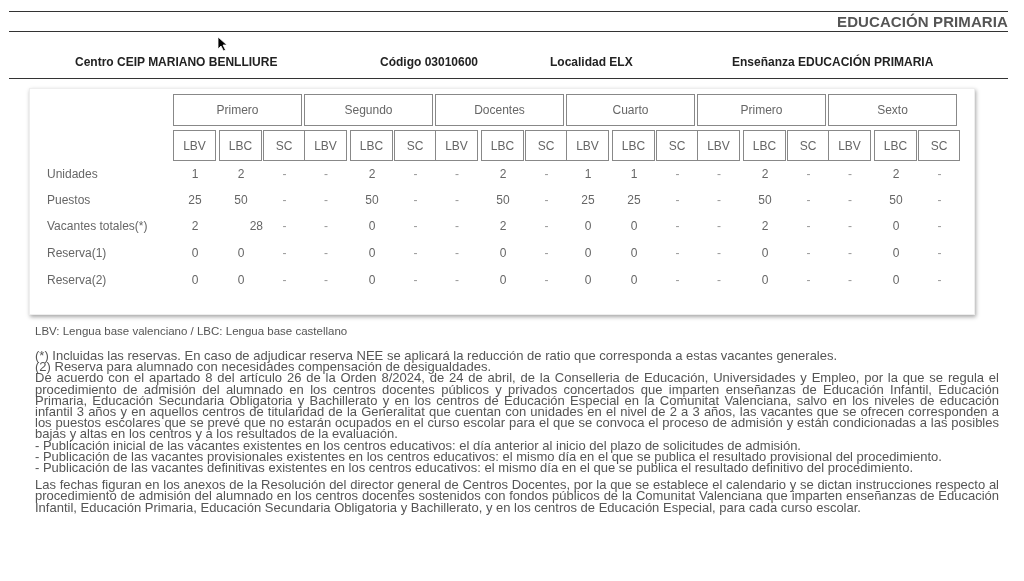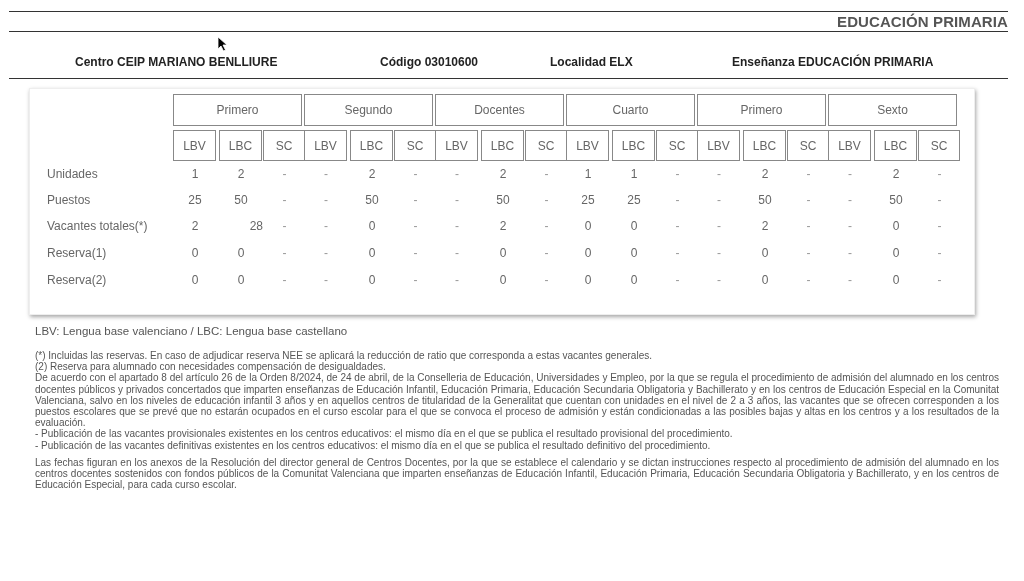--- a/index.html
+++ b/index.html
@@ -36,21 +36,21 @@
     font-size: 12px; color: #666; text-align: center; display: flex; align-items: center; justify-content: center;
     font-family: "Liberation Sans", sans-serif;
   }
   .rowlabel { position: absolute; left: 17px; font-size: 12px; color: #666; white-space: nowrap; }
   .cell { position: absolute; width: 44px; text-align: center; font-size: 12px; color: #666; }
   .cell.dash { color: #999; }
 
   .legend { position: absolute; left: 35px; top: 325px; font-size: 11.5px; color: #555; }
   .notes {
     position: absolute; left: 35px; top: 350px; width: 964px;
-    font-size: 10px; color: #555; line-height: 11.2px; text-align: justify;
+    font-size: 13px; color: #555; line-height: 11.2px; text-align: justify;
   }
   .notes p { margin: 0; }
   .notes .gap { height: 6px; }
 </style>
 </head>
 <body>
 
 <div class="rule r1"></div>
 <div class="level-title">EDUCACIÓN PRIMARIA</div>
 <div class="rule r2"></div>
@@ -189,17 +189,18 @@
       <div class="cell dash" style="left: 888px; width: 43px; top: 184px;">-</div>
     </div>
 </div>
 
 <div class="legend">LBV: Lengua base valenciano / LBC: Lengua base castellano</div>
 
 <div class="notes">
   <p>(*) Incluidas las reservas. En caso de adjudicar reserva NEE se aplicará la reducción de ratio que corresponda a estas vacantes generales.</p>
   <p>(2) Reserva para alumnado con necesidades compensación de desigualdades.</p>
   <p>De acuerdo con el apartado 8 del artículo 26 de la Orden 8/2024, de 24 de abril, de la Conselleria de Educación, Universidades y Empleo, por la que se regula el procedimiento de admisión del alumnado en los centros docentes públicos y privados concertados que imparten enseñanzas de Educación Infantil, Educación Primaria, Educación Secundaria Obligatoria y Bachillerato y en los centros de Educación Especial en la Comunitat Valenciana, salvo en los niveles de educación infantil 3 años y en aquellos centros de titularidad de la Generalitat que cuentan con unidades en el nivel de 2 a 3 años, las vacantes que se ofrecen corresponden a los puestos escolares que se prevé que no estarán ocupados en el curso escolar para el que se convoca el proceso de admisión y están condicionadas a las posibles bajas y altas en los centros y a los resultados de la evaluación.</p>
+  <p>- Publicación inicial de las vacantes existentes en los centros educativos: el día anterior al inicio del plazo de solicitudes de admisión.</p>
   <p>- Publicación de las vacantes provisionales existentes en los centros educativos: el mismo día en el que se publica el resultado provisional del procedimiento.</p>
   <p>- Publicación de las vacantes definitivas existentes en los centros educativos: el mismo día en el que se publica el resultado definitivo del procedimiento.</p>
   <div class="gap"></div>
   <p>Las fechas figuran en los anexos de la Resolución del director general de Centros Docentes, por la que se establece el calendario y se dictan instrucciones respecto al procedimiento de admisión del alumnado en los centros docentes sostenidos con fondos públicos de la Comunitat Valenciana que imparten enseñanzas de Educación Infantil, Educación Primaria, Educación Secundaria Obligatoria y Bachillerato, y en los centros de Educación Especial, para cada curso escolar.</p>
 </div>
 
 </body></html>

